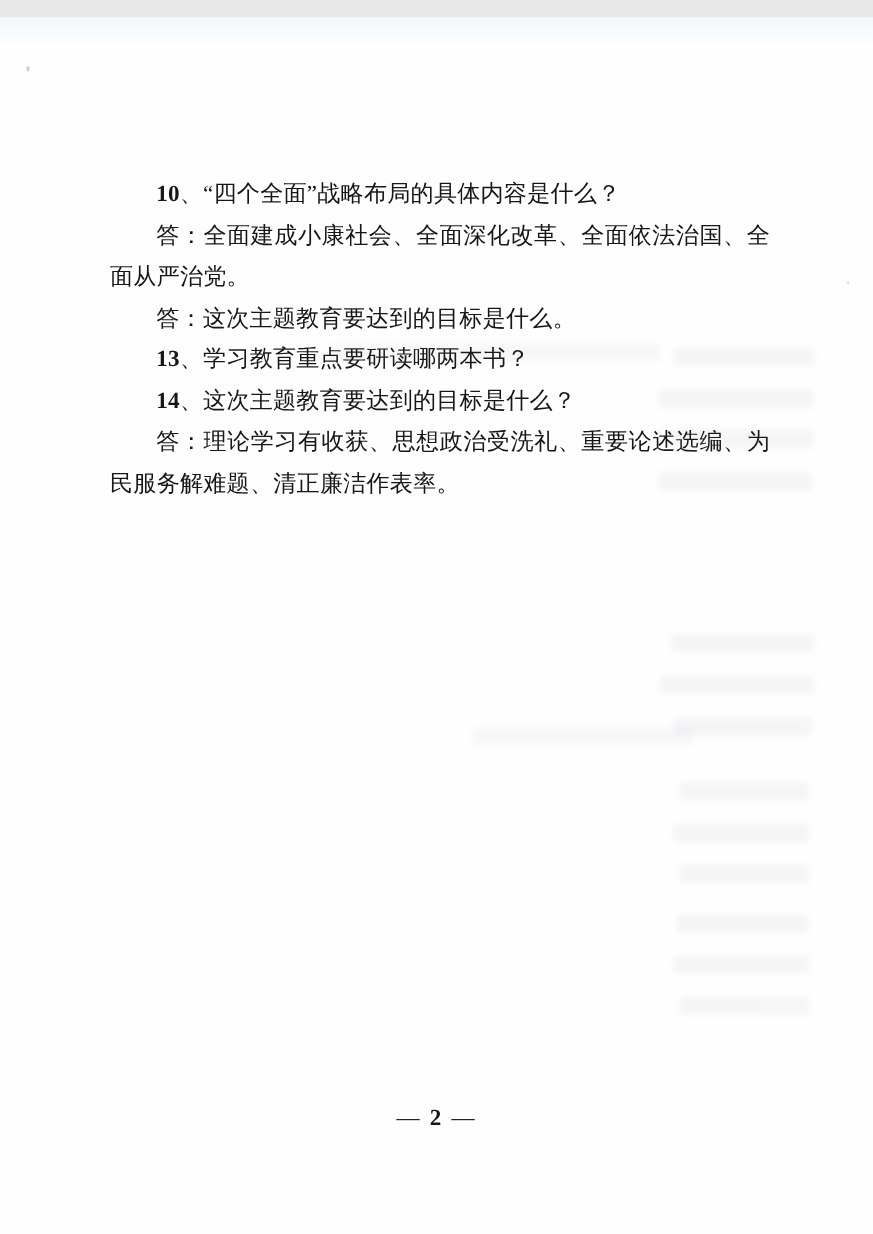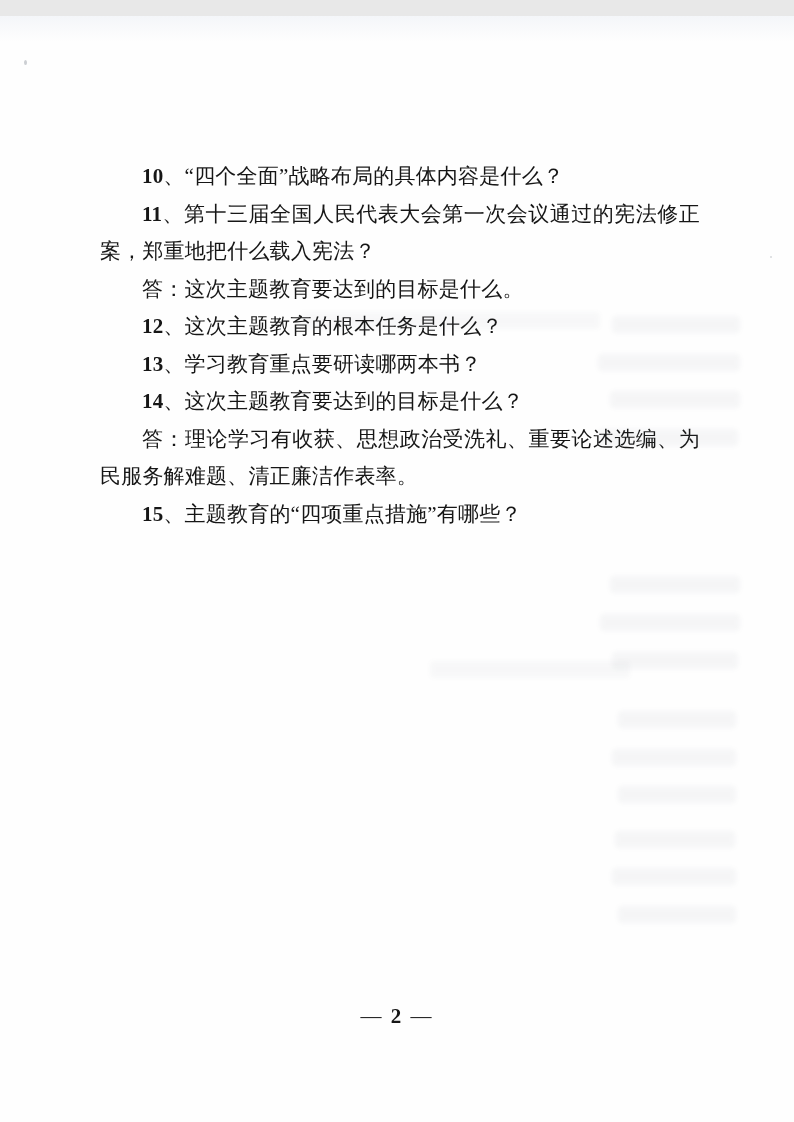--- a/index.html
+++ b/index.html
@@ -68,32 +68,30 @@
   }
 </style>
 </head>
 <body>
 
 <div class="page">
 
   <div class="content">
 
     <p><span class="num"><b>10</b>、</span><span>“四个全面”战略布局的具体内容是什么？</span></p>
+    <p>答：全面建成小康社会、全面深化改革、全面依法治国、全面从严治党。</p>
 
-    <p><span class="num"><b>11</b>、</span><span>第十三届全国人民代表大会第一次会议通过的宪法修正案，郑重地把什么载入宪法？</span></p>
     <p>答：这次主题教育要达到的目标是什么。</p>
 
-    <p><span class="num"><b>12</b>、</span><span>这次主题教育的根本任务是什么？</span></p>
 
     <p><span class="num"><b>13</b>、</span><span>学习教育重点要研读哪两本书？</span></p>
 
     <p><span class="num"><b>14</b>、</span><span>这次主题教育要达到的目标是什么？</span></p>
     <p>答：理论学习有收获、思想政治受洗礼、重要论述选编、为民服务解难题、清正廉洁作表率。</p>
 
-    <p><span class="num"><b>15</b>、</span><span>主题教育的“四项重点措施”有哪些？</span></p>
 
 
 
   </div>
 
   <div class="footer">— <b>2</b> —</div>
 
   <div class="ghost" style="left:612px; top:300px; width:128px;"></div>
   <div class="ghost" style="left:598px; top:338px; width:142px;"></div>
   <div class="ghost" style="left:610px; top:375px; width:130px;"></div>

